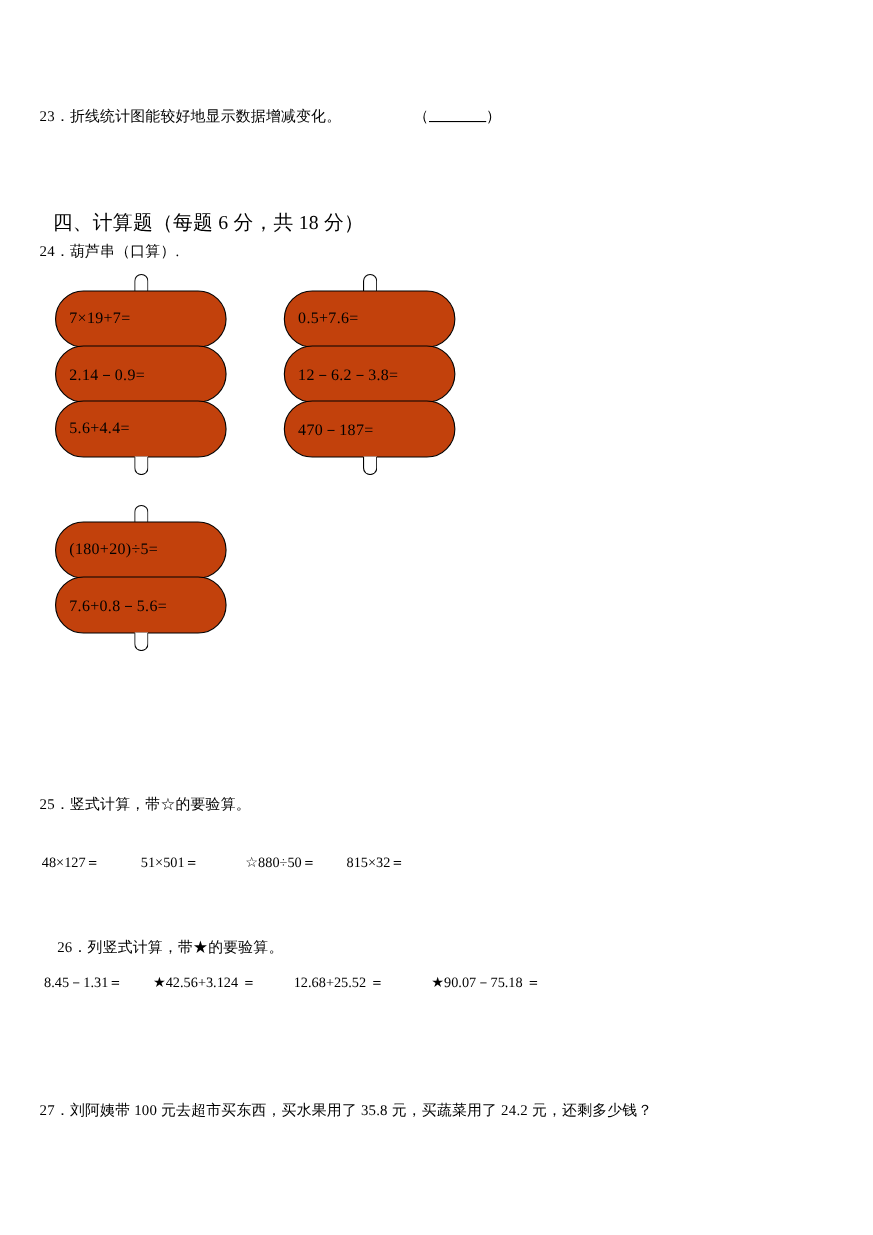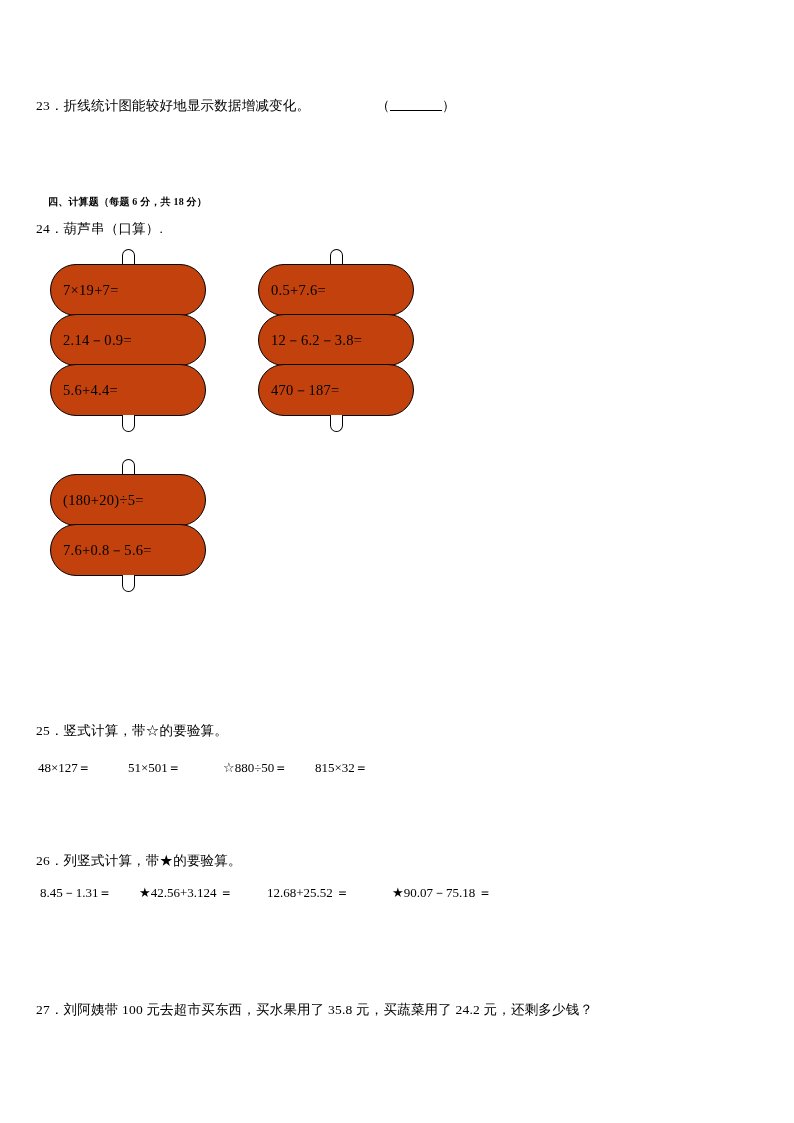--- a/index.html
+++ b/index.html
@@ -27,22 +27,22 @@
   
   .q-line {
     position: absolute;
     font-size: 13.5px;
     line-height: 20px;
     white-space: nowrap;
     letter-spacing: 0.2px;
   }
   .section-head {
     position: absolute;
-    font-size: 10px;
-    font-weight: bold;
+    font-size: 18px;
+    font-weight: normal;
     line-height: 20px;
     white-space: nowrap;
     letter-spacing: 0.2px;
   }
   .qnum {
     font-family: "Liberation Serif", "DejaVu Serif", serif;
   }
   .blank-paren {
     display: inline-block;
     white-space: nowrap;
@@ -160,24 +160,24 @@
     <div class="bead">
       <span class="bead-text">7.6+0.8－5.6=</span>
     </div>
     <div class="stem stem-bottom"></div>
   </div>
 
   <div class="q-line" style="left:36px; top:721px;">
     <span class="qnum">25．</span><span>竖式计算，带☆的要验算。</span>
   </div>
   <div class="expr-row" style="left:38px; top:759px;">
-    <span class="expr" style="width:90px;">48×127＝</span><span class="expr" style="width:95px;">51×501＝</span><span class="expr" style="width:92px;">☆880÷50＝</span><span class="expr">815×32＝</span>
+    <span class="expr" style="width:90px;margin-top:16px;">48×127＝</span><span class="expr" style="width:95px;">51×501＝</span><span class="expr" style="width:92px;">☆880÷50＝</span><span class="expr">815×32＝</span>
   </div>
 
-  <div class="q-line" style="left:36px; top:851px;">
+  <div class="q-line" style="left:52px; top:851px;">
     <span class="qnum">26．</span><span>列竖式计算，带★的要验算。</span>
   </div>
   <div class="expr-row" style="left:40px; top:884px;">
     <span class="expr" style="width:99px;">8.45－1.31＝</span><span class="expr" style="width:128px;">★42.56+3.124 ＝</span><span class="expr" style="width:125px;">12.68+25.52 ＝</span><span class="expr">★90.07－75.18 ＝</span>
   </div>
 
 
   <div class="q-line" style="left:36px; top:1000px;">
     <span class="qnum">27．</span><span>刘阿姨带 100 元去超市买东西，买水果用了 35.8 元，买蔬菜用了 24.2 元，还剩多少钱？</span>
   </div>

